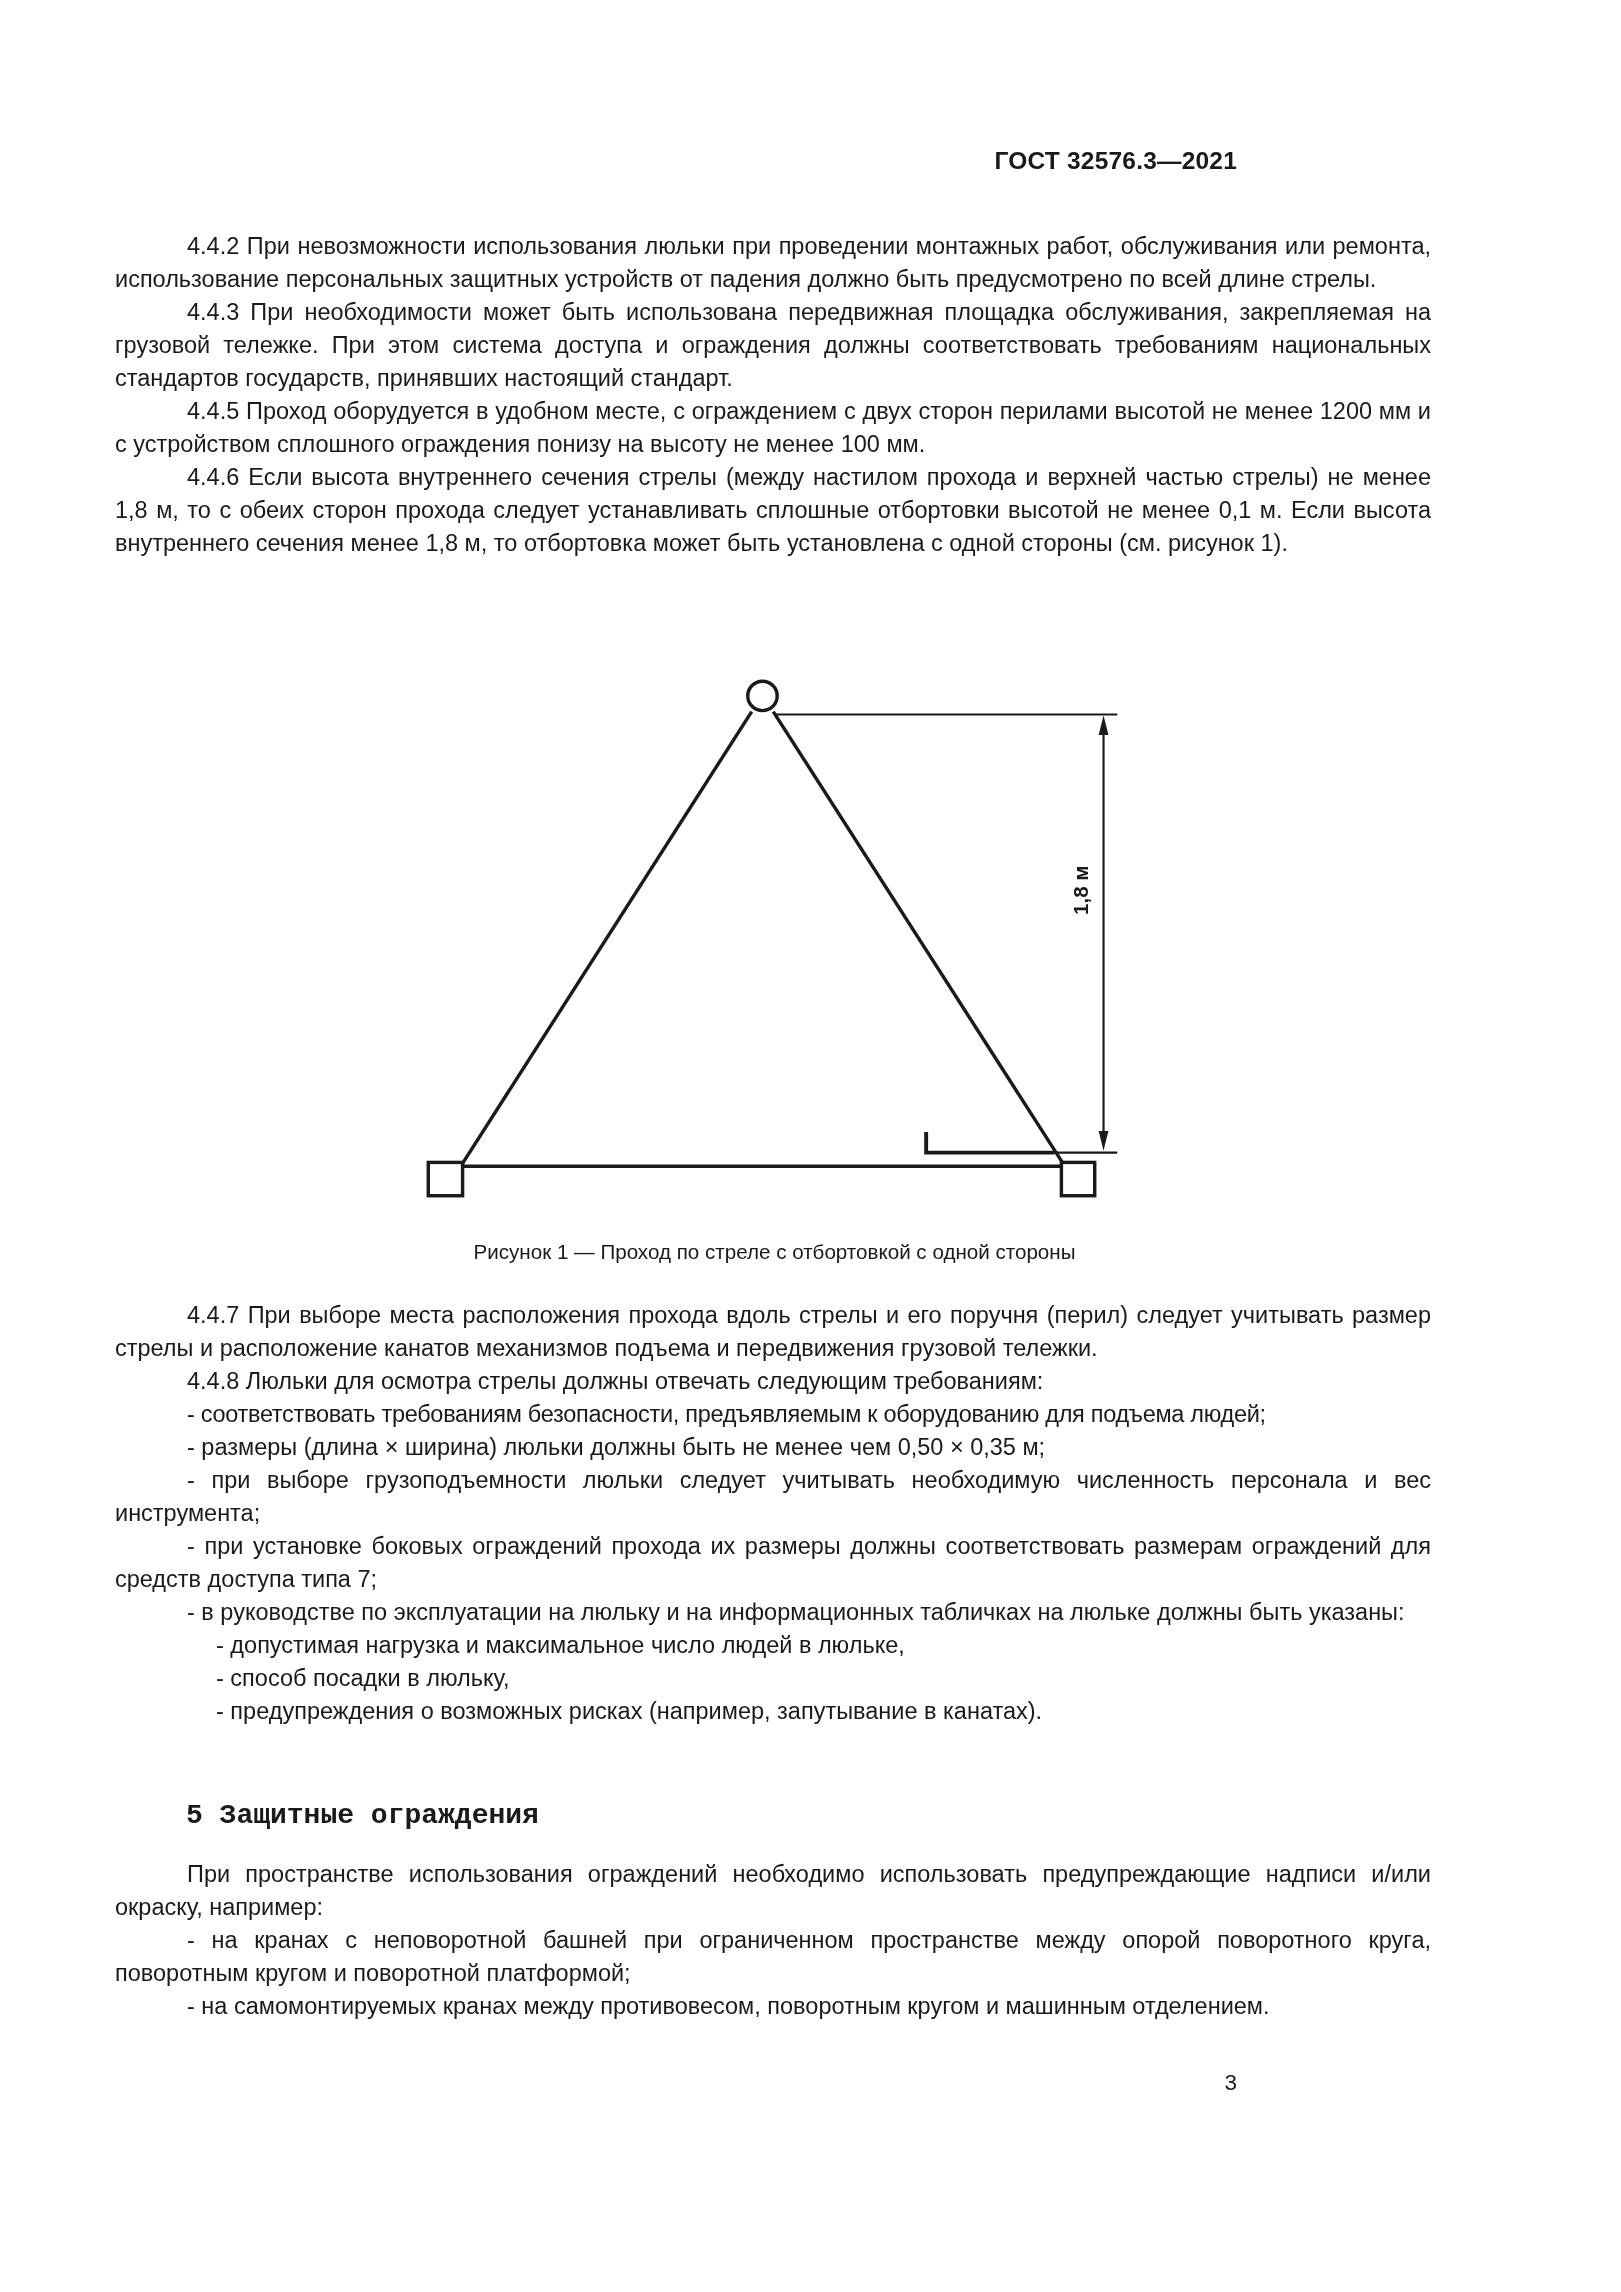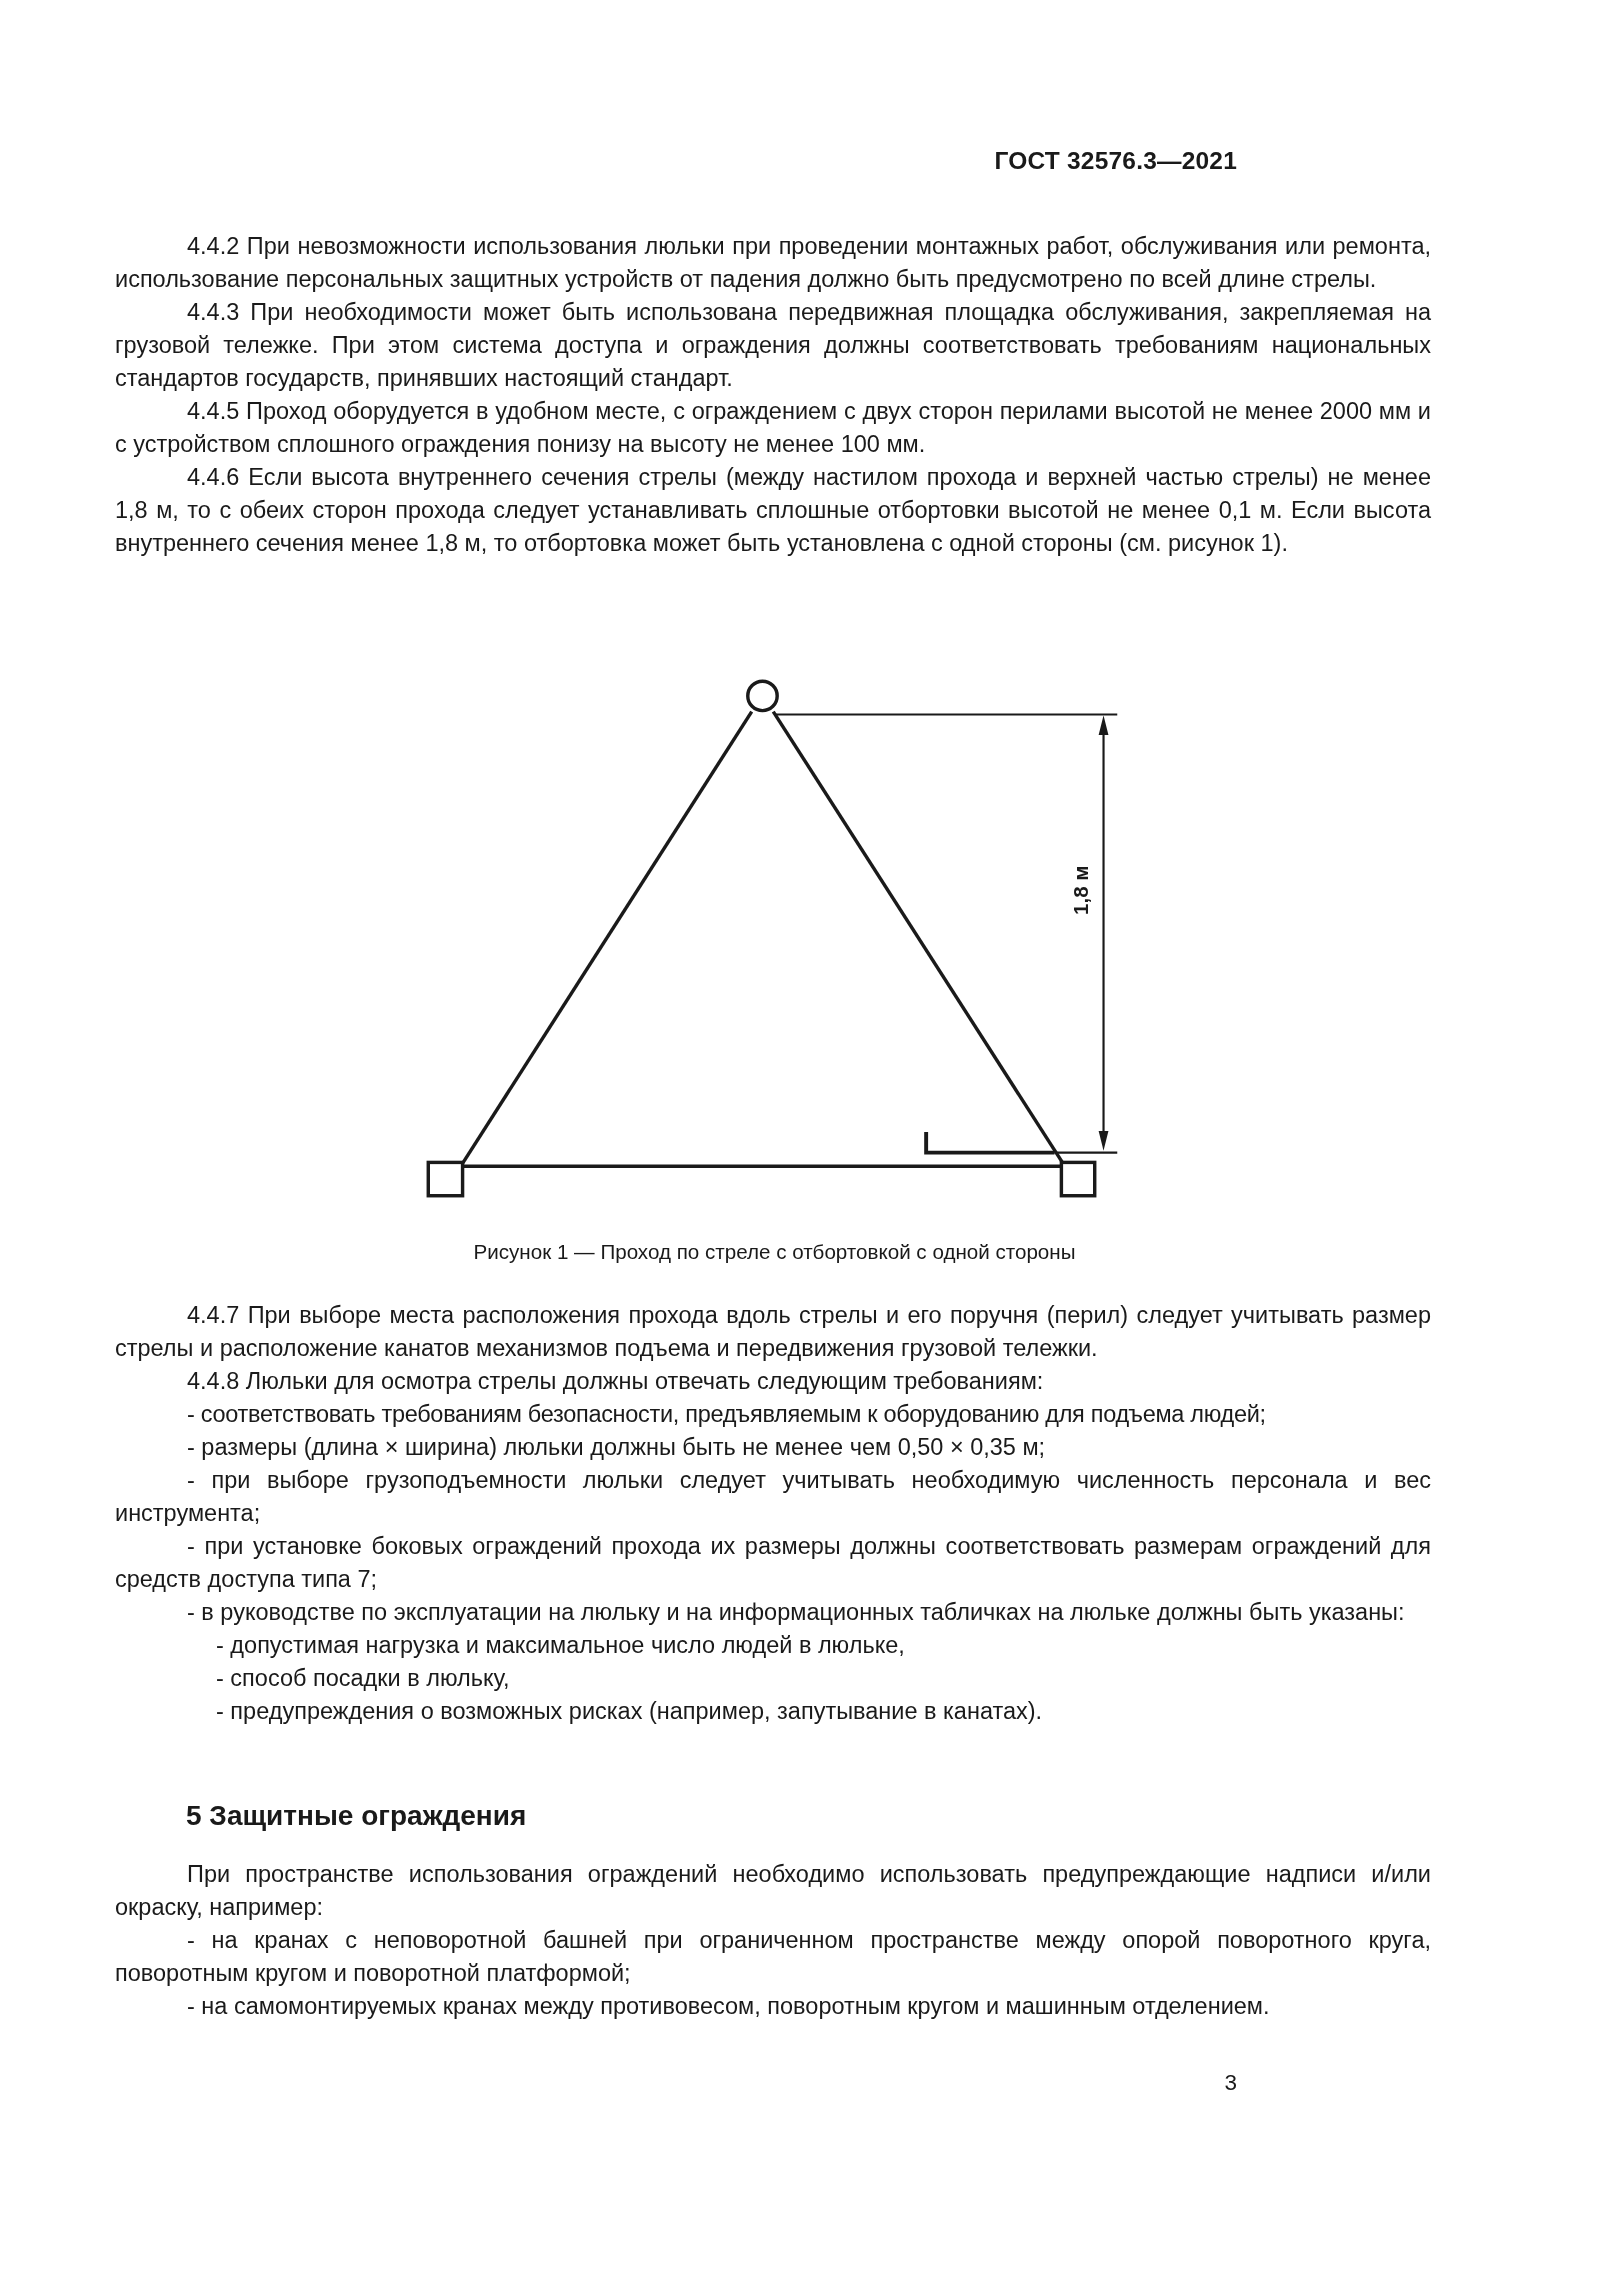--- a/index.html
+++ b/index.html
@@ -3,36 +3,36 @@
 <meta charset="utf-8">
 <style>
   html, body { margin: 0; padding: 0; background: #ffffff; }
   body { width: 1621px; height: 2293px; position: relative; overflow: hidden; color: #1a1a1a; }
   .page { position: absolute; left: 0; top: 0; width: 1431px; height: 2293px; background: #fff; }
   .hdr { position: absolute; right: 194px; top: 147px; font-family: "Liberation Sans", sans-serif; font-weight: bold; font-size: 24.5px; letter-spacing: 0.2px; }
   .block { position: absolute; left: 115px; width: 1316px; font-family: "Liberation Sans", sans-serif; font-size: 23.5px; line-height: 33px; }
   .block p { margin: 0; text-align: justify; text-indent: 72px; }
   .block p.sub { text-indent: 0; padding-left: 101px; text-align: left; }
   .caption { position: absolute; left: 0; width: 1549px; text-align: center; top: 1240px; font-family: "Liberation Sans", sans-serif; font-size: 20.6px; }
-  .h5 { position: absolute; left: 186px; top: 1800px; font-family: Liberation Sans, sans-serif; font-weight: bold; font-size: 28px; }
+  .h5 { position: absolute; left: 186px; top: 1800px; font-family: Liberation Mono, monospace; font-weight: bold; font-size: 28px; }
   .pnum { position: absolute; right: 194px; top: 2070px; font-family: "Liberation Sans", sans-serif; font-size: 22.5px; }
   svg.fig { position: absolute; left: 0; top: 0; }
   .dimlabel { position: absolute; left: 1069px; top: 915px; transform: rotate(-90deg); transform-origin: left top; font-family: "Liberation Sans", sans-serif; font-weight: bold; font-size: 20.6px; white-space: nowrap; }
 </style>
 </head>
 <body>
 
 <div class="page">
 
   <div class="hdr">ГОСТ 32576.3—2021</div>
 
   <div class="block" style="top:230px">
     <p>4.4.2 При невозможности использования люльки при проведении монтажных работ, обслуживания или ремонта, использование персональных защитных устройств от падения должно быть предусмотрено по всей длине стрелы.</p>
     <p>4.4.3 При необходимости может быть использована передвижная площадка обслуживания, закрепляемая на грузовой тележке. При этом система доступа и ограждения должны соответствовать требованиям национальных стандартов государств, принявших настоящий стандарт.</p>
-    <p>4.4.5 Проход оборудуется в удобном месте, с ограждением с двух сторон перилами высотой не менее 2000 мм и с устройством сплошного ограждения понизу на высоту не менее 100 мм.</p>
+    <p>4.4.5 Проход оборудуется в удобном месте, с ограждением с двух сторон перилами высотой не менее 1200 мм и с устройством сплошного ограждения понизу на высоту не менее 100 мм.</p>
     <p>4.4.6 Если высота внутреннего сечения стрелы (между настилом прохода и верхней частью стрелы) не менее 1,8 м, то с обеих сторон прохода следует устанавливать сплошные отбортовки высотой не менее 0,1 м. Если высота внутреннего сечения менее 1,8 м, то отбортовка может быть установлена с одной стороны (см. рисунок 1).</p>
   </div>
 
   <svg class="fig" width="1621" height="1235" viewBox="0 0 1654 1260">
     <g stroke="#1a1a1a" fill="none" stroke-linecap="butt">
       <circle cx="778" cy="710" r="15" stroke-width="3.5"></circle>
       <line x1="767" y1="726" x2="472" y2="1187" stroke-width="3.5"></line>
       <line x1="789" y1="726" x2="1084" y2="1186" stroke-width="3.5"></line>
       <line x1="472" y1="1190" x2="1083" y2="1190" stroke-width="3.5"></line>
       <rect x="437" y="1186" width="35" height="34" stroke-width="3.5"></rect>

